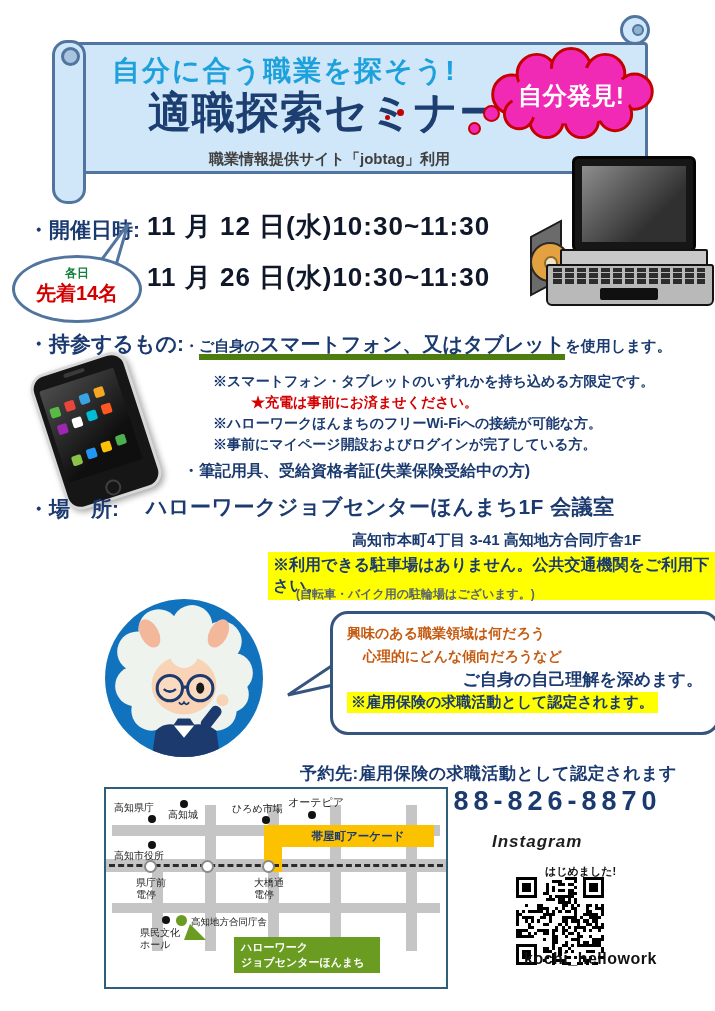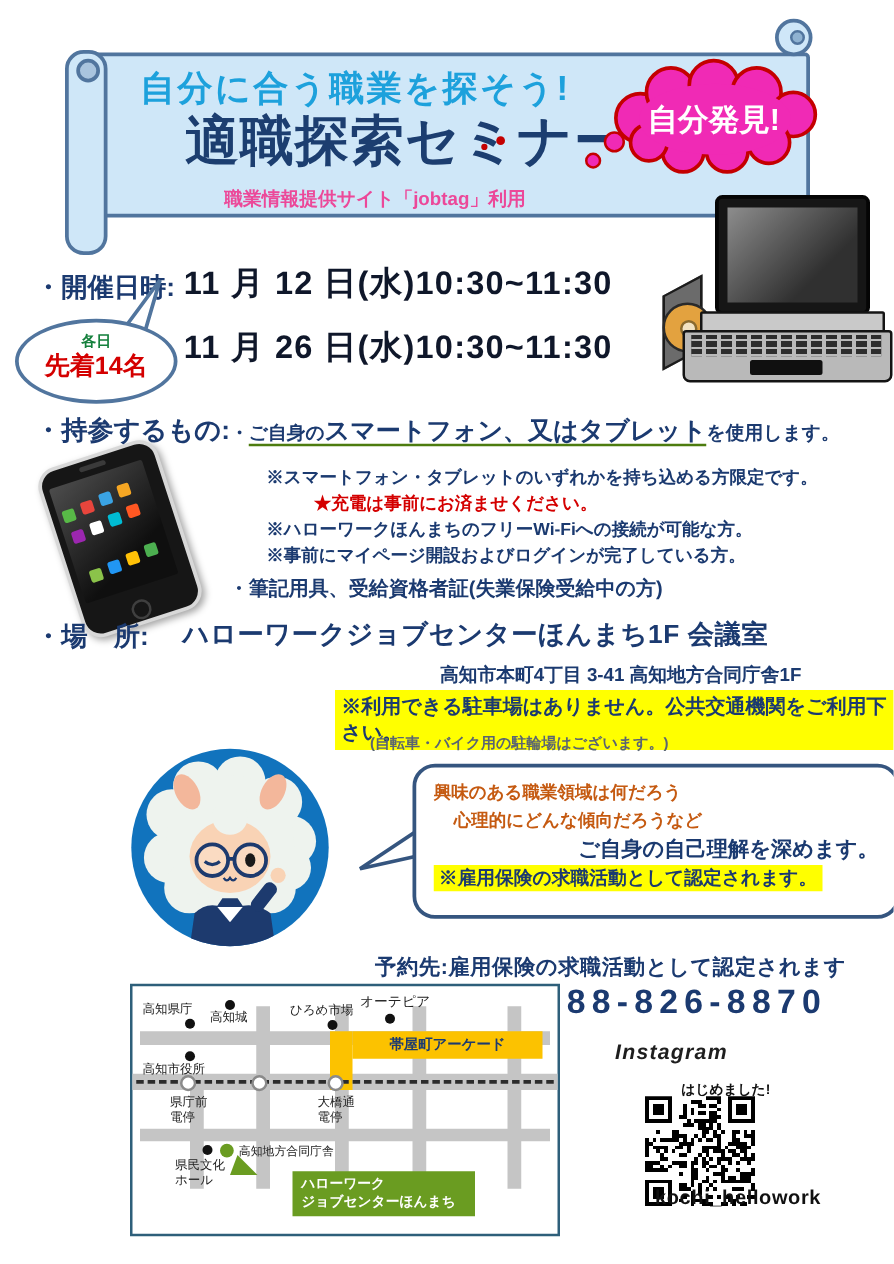--- a/index.html
+++ b/index.html
@@ -15,21 +15,21 @@
   .scroll-roll{left:52px;top:40px;width:28px;height:158px;background:#cfe7f8;
                border:3px solid #51759e;border-radius:15px;}
   .scroll-roll-curl{left:61px;top:47px;width:13px;height:13px;background:#a9c4de;
                border:3px solid #51759e;border-radius:50%;}
   .scroll-right-curl{left:620px;top:15px;width:24px;height:24px;background:#cfe7f8;
                border:3px solid #51759e;border-radius:50%;}
   .scroll-right-dot{left:632px;top:24px;width:8px;height:8px;background:#8fb2d1;
                border:2px solid #51759e;border-radius:50%;}
   .tagline{left:112px;top:52px;font-size:28px;font-weight:bold;color:#1da1dc;letter-spacing:2px;}
   .main-title{left:148px;top:84px;font-size:43px;font-weight:bold;color:#1c3e70;letter-spacing:1px;}
-  .subtitle{left:150px;top:150px;width:300px;text-align:center;font-size:15px;font-weight:bold;color:#ec4899;}
+  .subtitle{left:150px;top:150px;width:300px;text-align:right;font-size:15px;font-weight:bold;color:#404040;}
   .cloud-svg{left:478px;top:46px;width:186px;height:96px;}
   .tdot{border-radius:50%;}
   .tdot.r1{left:385px;top:115px;width:5px;height:5px;background:#c40000;}
   .tdot.r2{left:397px;top:109px;width:7px;height:7px;background:#c40000;}
   .tdot.p1{left:468px;top:122px;width:9px;height:9px;background:#f02ab5;border:2px solid #c40000;}
   .tdot.p2{left:483px;top:105px;width:13px;height:13px;background:#f02ab5;border:2px solid #c40000;}
 
   
   .laptop{left:544px;top:156px;width:170px;height:148px;}
   .lt-screen{position:absolute;left:28px;top:0;width:118px;height:90px;background:#161616;
@@ -59,21 +59,21 @@
   .cap-tail{left:90px;top:222px;width:44px;height:52px;}
   .cap-bubble{left:12px;top:255px;width:124px;height:62px;background:#fff;border:3px solid #51759e;
               border-radius:50%;text-align:center;}
   .cap-l1{margin-top:7px;font-size:12px;color:#15803d;font-weight:bold;}
   .cap-l2{font-size:20px;color:#d40000;font-weight:bold;line-height:22px;}
 
   
   .bring-line{left:28px;top:330px;white-space:nowrap;}
   .bring-line span{vertical-align:baseline;}
   .bring-label{font-size:21px;font-weight:bold;}
-  .bring-ul{border-bottom:2px solid #4d7c0f;}
+  .bring-ul{border-bottom:6px solid #4d7c0f;}
   .bring-bullet{font-size:15px;font-weight:bold;}
   .bring-lead{font-size:15px;font-weight:bold;}
   .bring-emph{font-size:20px;font-weight:bold;}
   .bring-tail{font-size:15px;font-weight:bold;}
   .notes{left:213px;top:371px;font-size:14px;font-weight:bold;line-height:21px;}
   .note-charge{color:#d40000;padding-left:38px;}
   .extra-item{left:183px;top:461px;font-size:16px;font-weight:bold;}
 
   
   .phone{left:46px;top:360px;width:100px;height:142px;transform:rotate(-18deg);}

